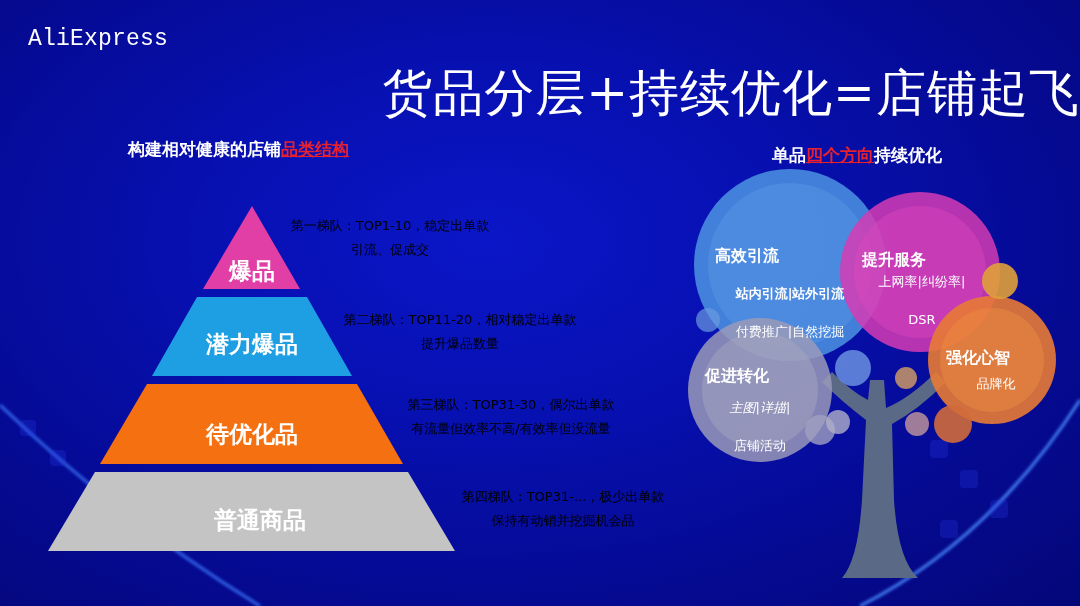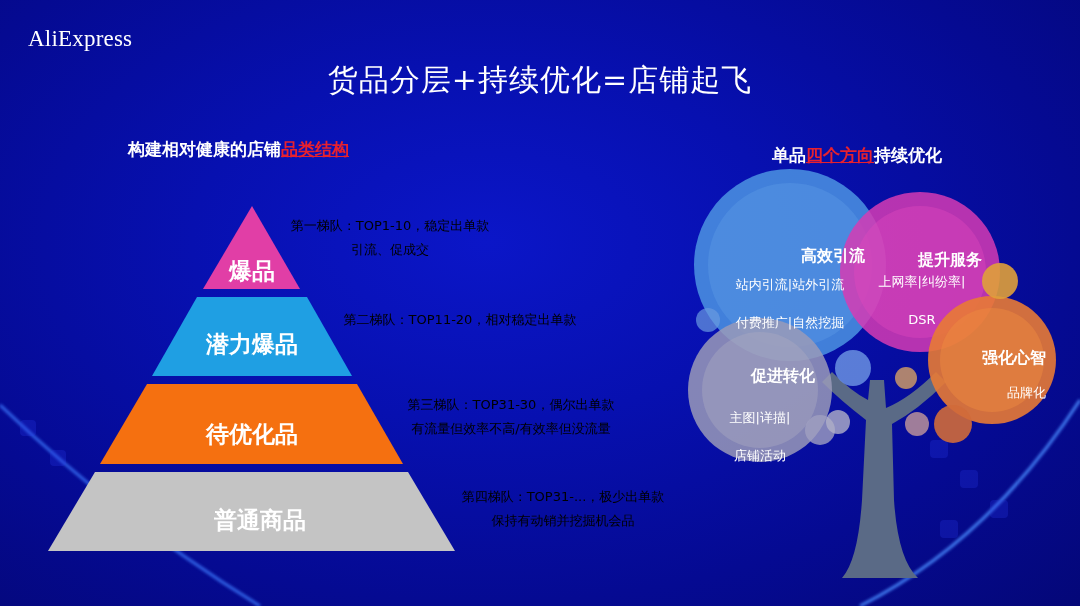--- a/index.html
+++ b/index.html
@@ -1,26 +1,26 @@
 <!DOCTYPE html>
 <html><head>
 <meta charset="utf-8">
 <style>
   html,body{margin:0;padding:0;}
   body{width:1080px;height:606px;overflow:hidden;position:relative;
     background:radial-gradient(ellipse at 45% 40%, #0b16c8 0%, #0710b0 35%, #050a92 70%, #040778 100%);
     font-family:"DejaVu Sans","Liberation Sans",sans-serif;color:#fff;}
   .abs{position:absolute;}
-  .logo{left:28px;top:26px;font-family:Liberation Serif, serif;font-size:23px;color:#fff;letter-spacing:0.2px;}
-  .title{left:0;width:1080px;top:60px;text-align:center;font-family:"DejaVu Serif","Liberation Serif",serif;font-size:30px;color:#fff;letter-spacing:1px;}
+  .logo{left:28px;top:26px;font-family:Liberation Mono, monospace;font-size:23px;color:#fff;letter-spacing:0.2px;}
+  .title{left:0;width:1080px;top:60px;text-align:right;font-family:"DejaVu Serif","Liberation Serif",serif;font-size:50px;color:#fff;letter-spacing:1px;}
   .sub{font-size:17px;font-weight:bold;color:#fff;}
   .sub .hl{color:#e8212e;text-decoration:underline;text-decoration-color:#e8212e;}
   .tier-text{font-size:13px;color:#000000;text-align:center;line-height:24px;white-space:nowrap;}
   .layer-label{font-size:23px;font-weight:bold;color:#fff;text-align:center;}
-  .bubble-title{font-size:16px;font-weight:bold;color:#fff;text-align:right;}
+  .bubble-title{font-size:16px;font-weight:bold;color:#fff;text-align:left;}
   .bubble-line{font-size:13px;color:#fff;text-align:center;line-height:22px;white-space:nowrap;margin-top:16px;}
   svg{position:absolute;left:0;top:0;}
 </style>
 </head>
 <body>
 
 <svg width="1080" height="606">
   <defs>
     <filter id="glow">
         <feGaussianBlur stdDeviation="1.5"></feGaussianBlur>
@@ -61,20 +61,21 @@
 <div class="abs layer-label" style="left:152px;width:200px;top:329px;">潜力爆品</div>
 <div class="abs layer-label" style="left:100px;width:304px;top:419px;">待优化品</div>
 <div class="abs layer-label" style="left:56px;width:408px;top:505px;">普通商品</div>
 
 <div class="abs tier-text" style="left:290px;width:200px;top:214px;">
   <div>第一梯队：TOP1-10，稳定出单款</div>
   <div>引流、促成交</div>
 </div>
 <div class="abs tier-text" style="left:340px;width:240px;top:308px;">
   <div>第二梯队：TOP11-20，相对稳定出单款</div>
+  <div>提升爆品数量</div>
 </div>
 <div class="abs tier-text" style="left:404px;width:214px;top:393px;">
   <div>第三梯队：TOP31-30，偶尔出单款</div>
   <div>有流量但效率不高/有效率但没流量</div>
 </div>
 <div class="abs tier-text" style="left:458px;width:210px;top:485px;">
   <div>第四梯队：TOP31-...，极少出单款</div>
   <div>保持有动销并挖掘机会品</div>
 </div>
 
@@ -96,29 +97,29 @@
   <circle cx="906" cy="378" r="11" fill="#c0906a" opacity="0.9"></circle>
   <circle cx="953" cy="424" r="19" fill="#d06a3a" opacity="0.9"></circle>
   <circle cx="917" cy="424" r="12" fill="#b08a9a" opacity="0.9"></circle>
   <circle cx="820" cy="430" r="15" fill="#a0a0c0" opacity="0.8"></circle>
   <circle cx="838" cy="422" r="12" fill="#b0b0c8" opacity="0.8"></circle>
   <circle cx="708" cy="320" r="12" fill="#6a9ae0" opacity="0.7"></circle>
 </svg>
 
 <div class="abs" style="left:715px;width:150px;top:246px;">
   <div class="bubble-title">高效引流</div>
-  <div class="bubble-line" style="margin-top:7px;">站内引流|站外引流</div>
+  <div class="bubble-line" style="margin-top:16px;font-weight:bold;">站内引流|站外引流</div>
   <div class="bubble-line">付费推广|自然挖掘</div>
 </div>
 <div class="abs" style="left:862px;width:120px;top:250px;">
   <div class="bubble-title">提升服务</div>
   <div class="bubble-line" style="margin-top:0;">上网率|纠纷率|</div>
   <div class="bubble-line">DSR</div>
 </div>
 <div class="abs" style="left:705px;width:110px;top:366px;">
   <div class="bubble-title">促进转化</div>
-  <div class="bubble-line" style="margin-top:20px;">主图|详描|</div>
+  <div class="bubble-line" style="margin-top:10px;font-style:italic;">主图|详描|</div>
   <div class="bubble-line">店铺活动</div>
 </div>
 <div class="abs" style="left:946px;width:100px;top:348px;">
   <div class="bubble-title">强化心智</div>
-  <div class="bubble-line" style="margin-top:13px;text-align:right;">品牌化</div>
+  <div class="bubble-line" style="margin-top:4px;">品牌化</div>
 </div>
 
 </body></html>

